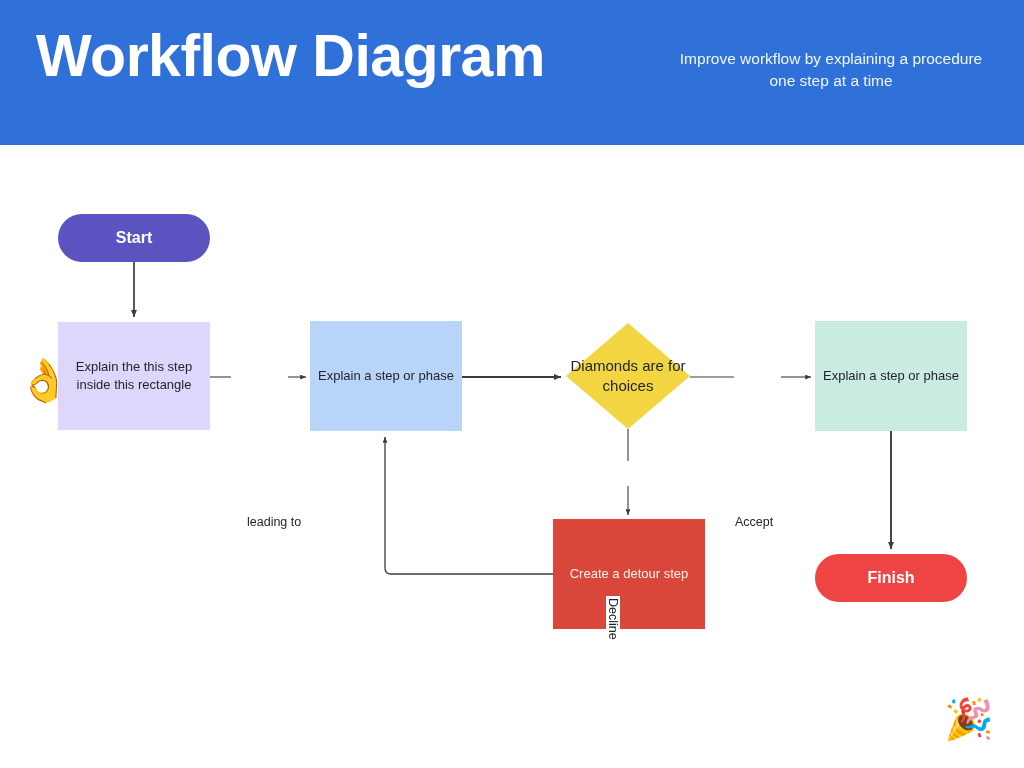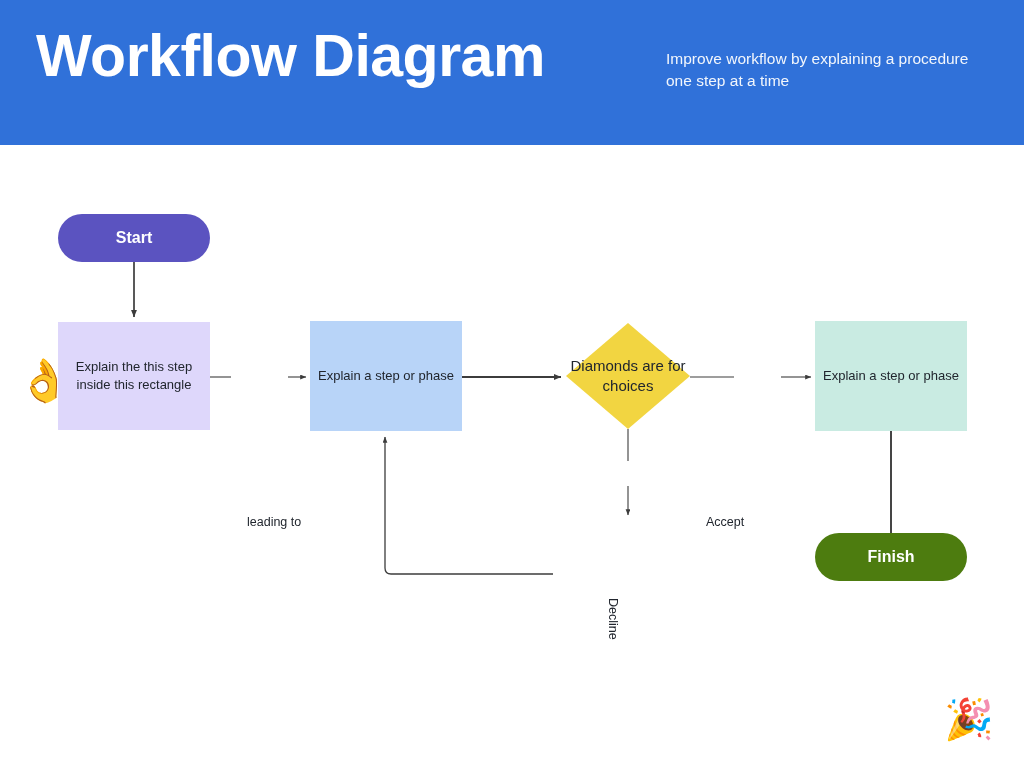--- a/index.html
+++ b/index.html
@@ -35,21 +35,21 @@
     color: #ffffff;
     letter-spacing: -0.5px;
     line-height: 1.05;
     white-space: nowrap;
   }
   #header-subtitle {
     position: absolute;
     right: 28px;
     top: 48px;
     width: 330px;
-    text-align: left;
+    text-align: center;
     font-size: 15.5px;
     line-height: 1.45;
     color: #f2f6fc;
   }
 
   
   #canvas {
     position: absolute;
     left: 0;
     top: 145px;
@@ -132,36 +132,36 @@
     left: 815px; top: 176px;
     width: 152px; height: 110px;
     background: #c9ebe2;
   }
   #node-detour {
     left: 553px; top: 374px;
     width: 152px; height: 110px;
     background: #d9473a;
   }
   #node-finish {
-    left: 815px; top: 388px;
+    left: 815px; top: 409px;
     width: 152px; height: 48px;
-    background: #4d7c0f;
+    background: #ef4444;
   }
 
   
   .edge-label {
     position: absolute;
     font-size: 12.5px;
     color: #21262e;
     background: #ffffff;
     padding: 0 4px;
     white-space: nowrap;
   }
   #edge-label-leading-to { left: 243px; top: 370px; }
-  #edge-label-accept     { left: 702px; top: 370px; }
+  #edge-label-accept     { left: 731px; top: 370px; }
   #edge-label-decline {
     left: 620px; top: 451px;
     transform: rotate(90deg);
     transform-origin: left top;
     padding: 0 2px;
   }
 
   
   .emoji {
     position: absolute;
@@ -229,20 +229,23 @@
 
   <div class="node" id="node-decision">
     <span class="diamond-shape"></span>
     <span class="label">Diamonds are for choices</span>
   </div>
 
   <div class="node rect dark-text" id="node-step-phase-2">
     <span class="label">Explain a step or phase</span>
   </div>
 
+  <div class="node rect light-text" id="node-detour">
+    <span class="label">Create a detour step</span>
+  </div>
 
   <div class="node pill" id="node-finish">
     <span class="label">Finish</span>
   </div>
 
   <div class="edge-label" id="edge-label-leading-to">leading to</div>
 
   <div class="edge-label" id="edge-label-accept">Accept</div>
 
   <div class="edge-label" id="edge-label-decline">Decline</div>

